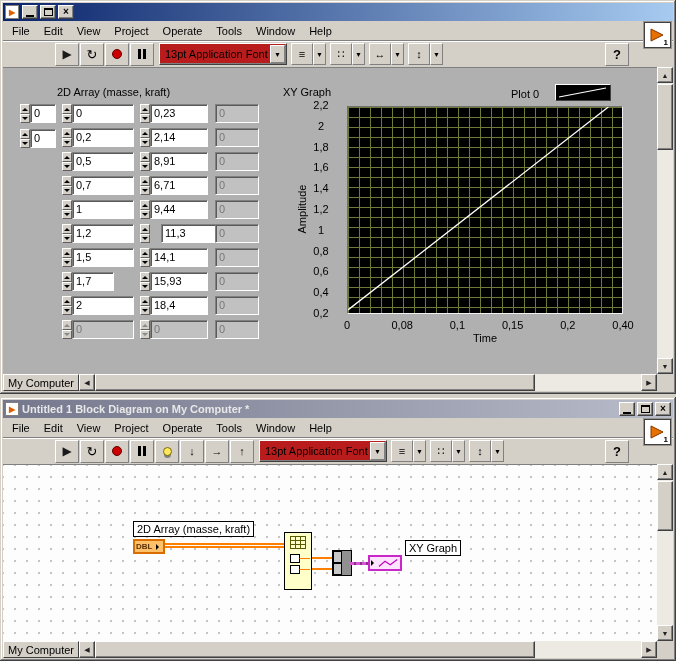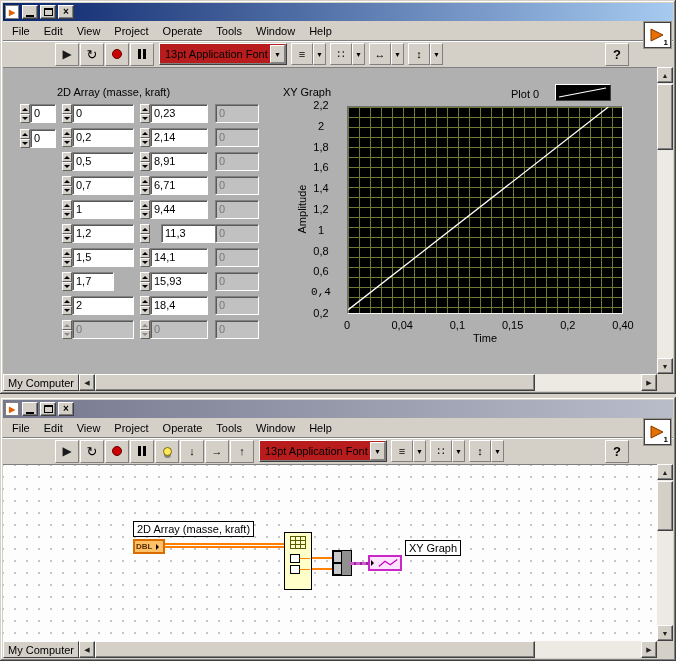--- a/index.html
+++ b/index.html
@@ -329,32 +329,32 @@
         </svg>
     </div>
     <div class="plot">
       <svg viewBox="0 0 276 208" preserveAspectRatio="none">
           <polyline id="plot-line" fill="none" stroke="#FFFFFF" stroke-width="1.3" points="0.0,204.9 262.2,0.0"></polyline>
         </svg>
     </div>
     <div class="ylab">Amplitude</div>
     <div class="xlab">Time</div>
   <div class="ytick" style="top: 239px;">0,2</div>
-      <div class="ytick" style="top: 218.2px; font-family: Liberation Mono, monospace;">0,4</div>
+      <div class="ytick" style="top: 218.2px;">0,4</div>
       <div class="ytick" style="top: 197.4px;">0,6</div>
       <div class="ytick" style="top: 176.6px;">0,8</div>
       <div class="ytick" style="top: 155.8px;">1</div>
       <div class="ytick" style="top: 135px;">1,2</div>
       <div class="ytick" style="top: 114.2px;">1,4</div>
       <div class="ytick" style="top: 93.4px;">1,6</div>
       <div class="ytick" style="top: 72.6px;">1,8</div>
       <div class="ytick" style="top: 51.8px;">2</div>
       <div class="ytick" style="top: 31px;">2,2</div>
       <div class="xtick" style="left: 322px; top: 251px;">0</div>
-      <div class="xtick" style="left: 377.2px; top: 251px;">0,04</div>
+      <div class="xtick" style="left: 377.2px; top: 251px;">0,08</div>
       <div class="xtick" style="left: 432.4px; top: 251px;">0,1</div>
       <div class="xtick" style="left: 487.6px; top: 251px;">0,15</div>
       <div class="xtick" style="left: 542.8px; top: 251px;">0,2</div>
       <div class="xtick" style="left: 598px; top: 251px;">0,40</div>
     </div>
 
   <div class="vscroll">
     <span class="sbtn up">▲</span>
     <span class="vthumb" style="top:17px; height:66px;"></span>
     <span class="sbtn down">▼</span>
@@ -366,20 +366,21 @@
         <span class="hthumb"></span>
       </span>
     <span class="sbtn hbtn">▶</span>
     <span class="corner"></span>
   </div>
 </div>
 
 <div class="window" id="block-window" style="top:397px; height:264px;">
   <div class="titlebar inactive">
     <span class="ticon">▶</span>
+    <span class="ttext">Untitled 1 Block Diagram on My Computer *</span>
     <span class="tbtns">
       <span class="tbtn">
           <span class="g-min"></span>
         </span>
       <span class="tbtn">
           <span class="g-max"></span>
         </span>
       <span class="tbtn">×</span>
     </span>
   </div>

